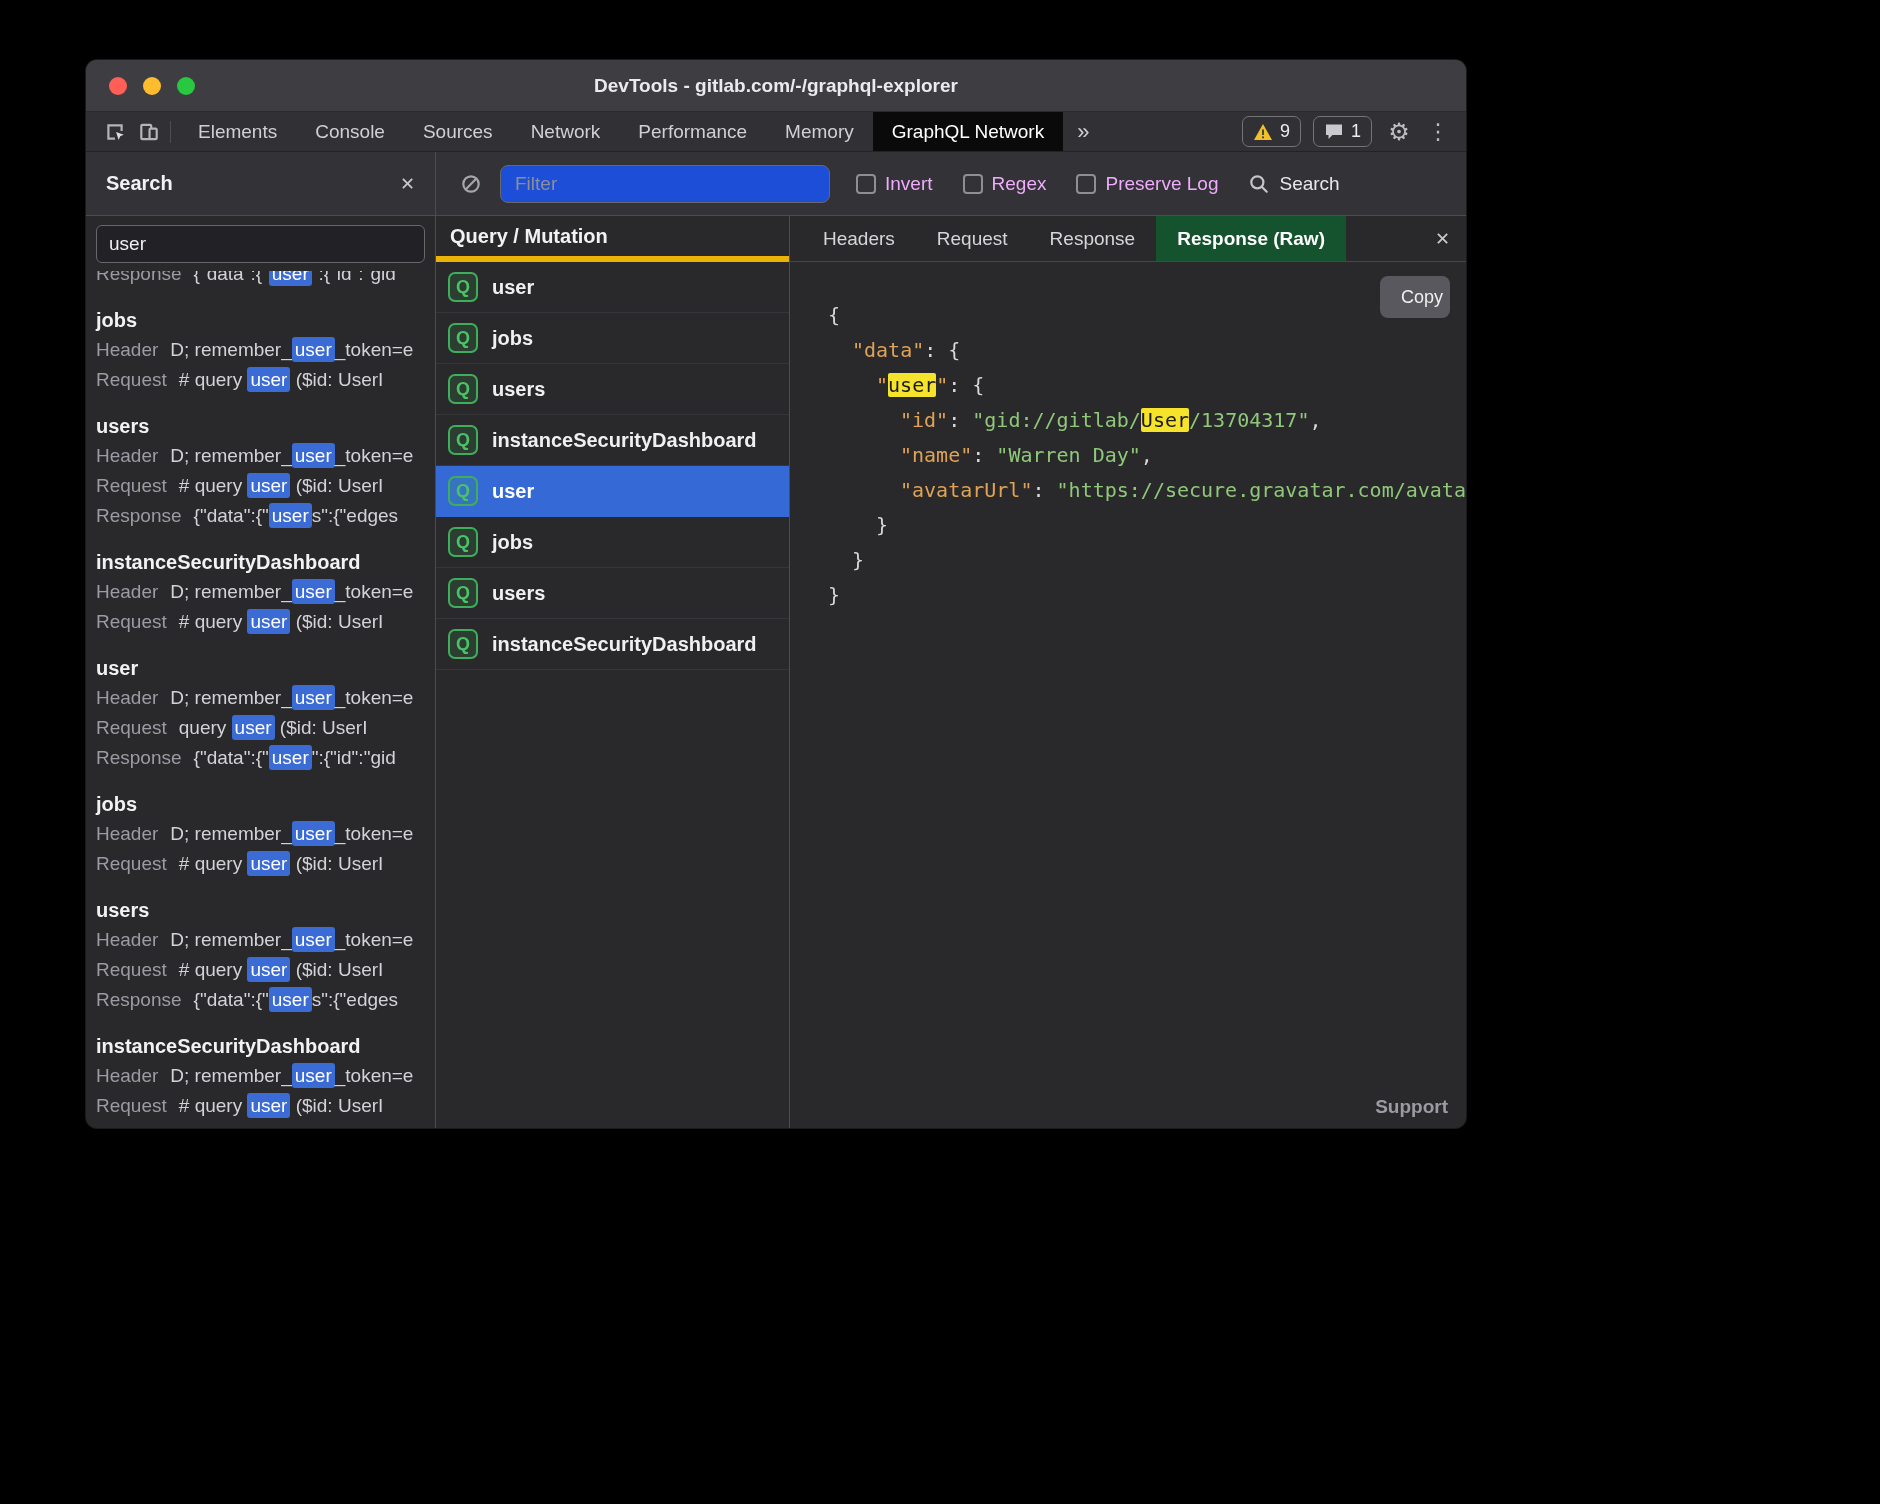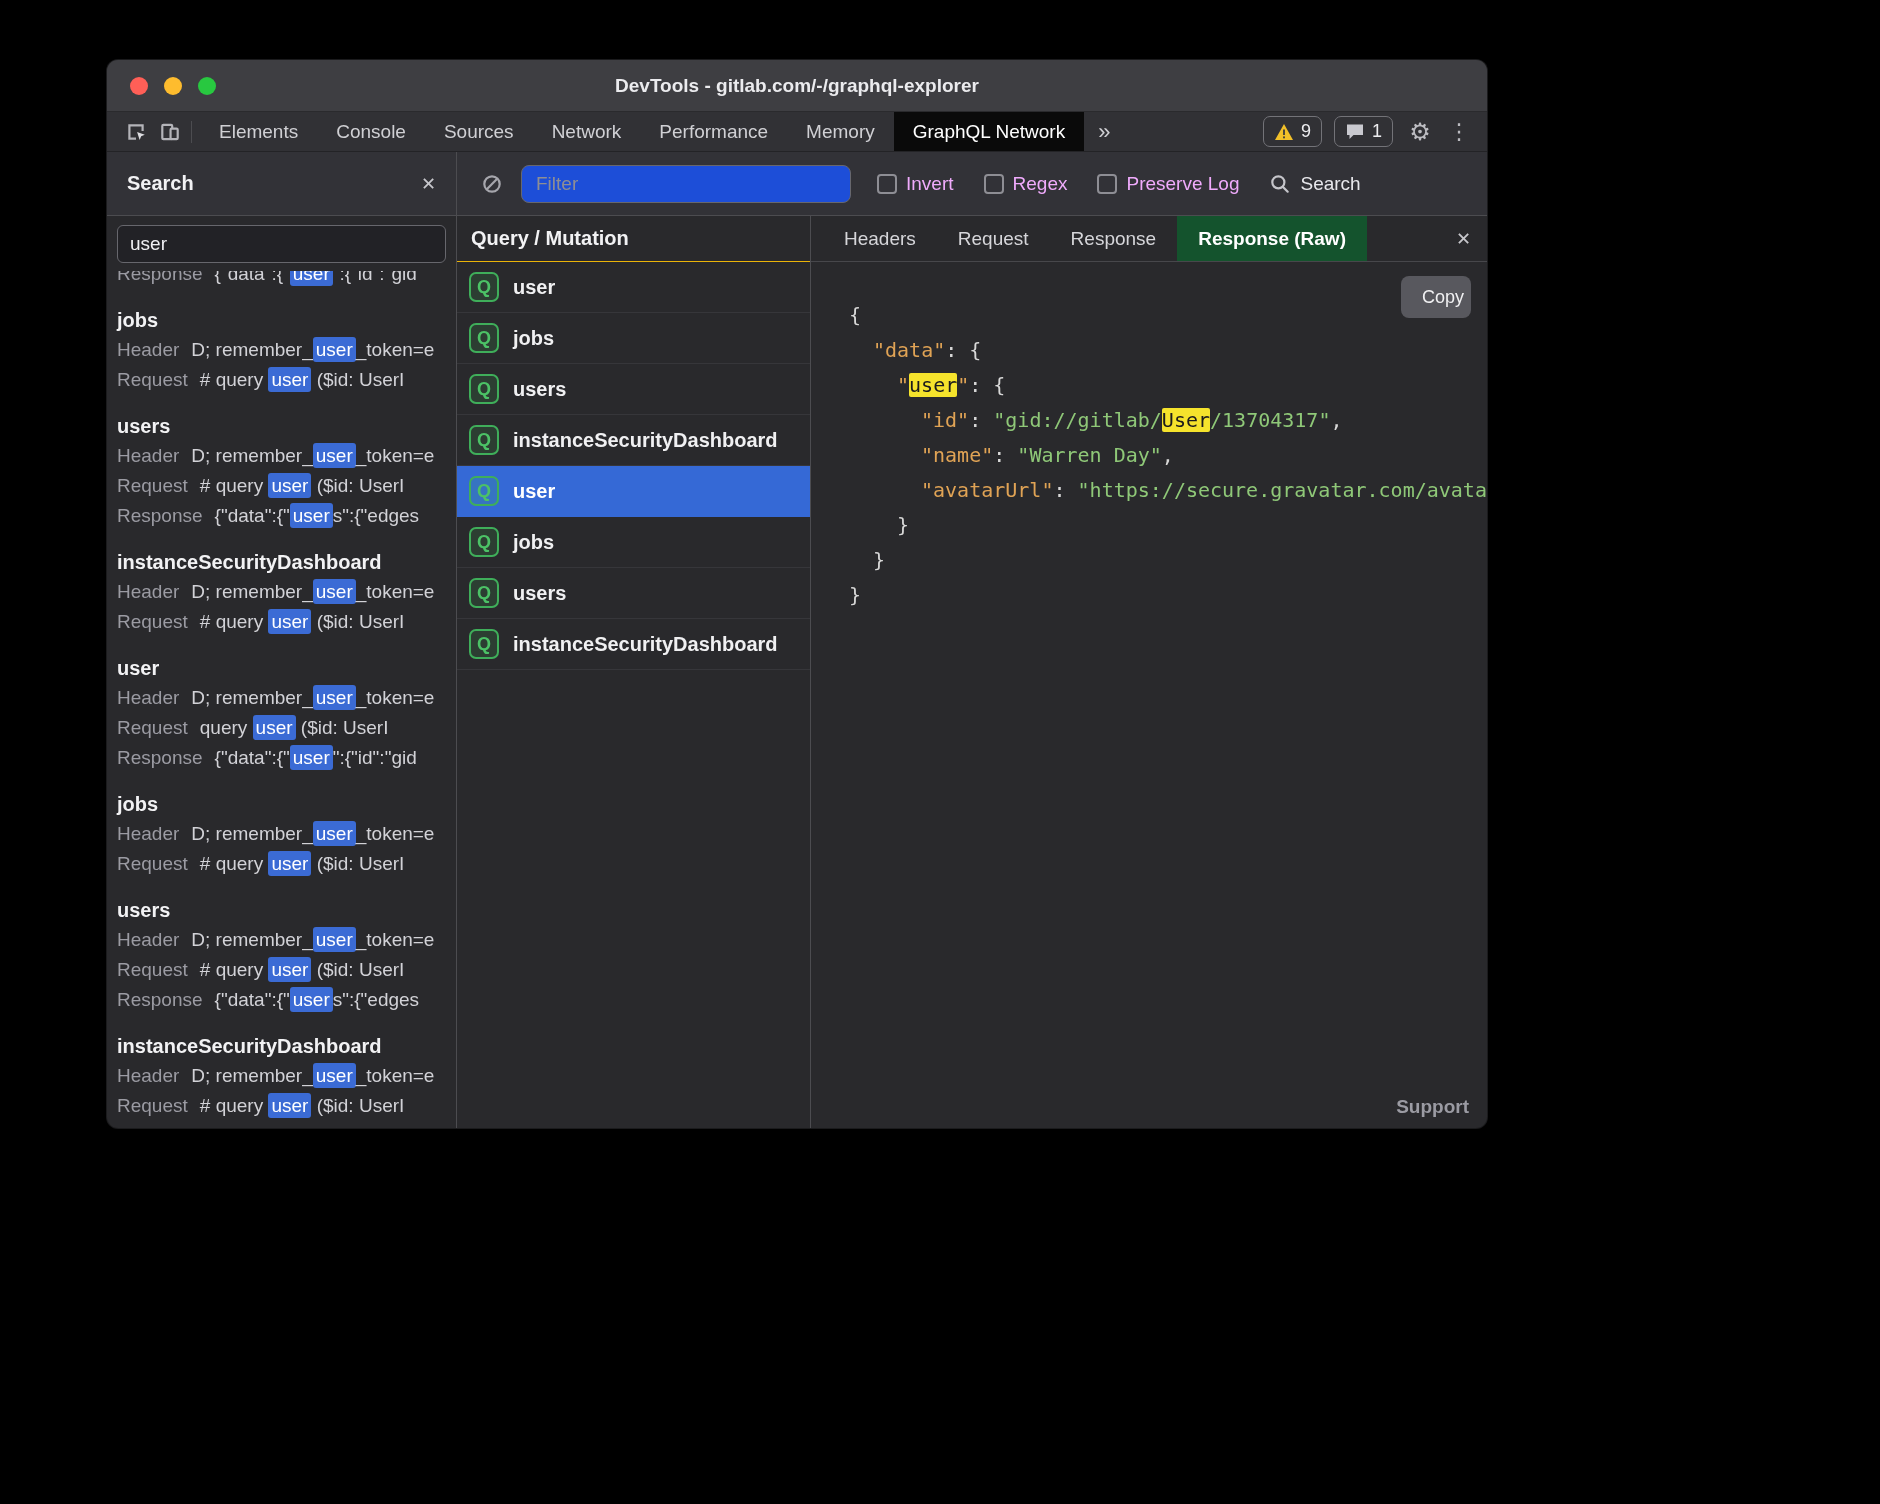--- a/index.html
+++ b/index.html
@@ -1,19 +1,19 @@
 <!DOCTYPE html>
 <html><head>
 <meta charset="utf-8">
 <style>
   * { margin:0; padding:0; box-sizing:border-box; }
   html,body { background:#000; }
   body { width:1880px; height:1504px; position:relative; overflow:hidden;
          font-family:"Liberation Sans", sans-serif; }
-  .window { position:absolute; left:107px; top:60px; width:1380px; height:1068px;
+  .window { position:absolute; left:86px; top:60px; width:1380px; height:1068px;
             background:#29292c; border-radius:11px; overflow:hidden;
             box-shadow:0 0 0 1px #1b1b1d; display:flex; flex-direction:column;justify-content:flex-end; }
 
   
   .titlebar { height:52px; background:#3e3e42; border-bottom:1px solid #2a2a2d;
               display:flex; align-items:center; position:relative; flex:0 0 auto; }
   .traffic { position:absolute; left:23px; display:flex; gap:16px; }
   .tl { width:18px; height:18px; border-radius:50%; display:inline-block; }
   .tl.red { background:#ff5f57; } .tl.yellow { background:#febc2e; } .tl.green { background:#28c840; }
   .title { flex:1; text-align:center; color:#ebebee; font-weight:bold; font-size:19px; }
@@ -68,21 +68,21 @@
   .partial-clip { height:18px; overflow:hidden; }
   .partial-clip .result-line { margin-top:-12px; }
   .result-heading { color:#f2f2f4; font-weight:bold; font-size:20px; margin-top:16px; line-height:30px; }
   .result-line { line-height:30px; font-size:19px; white-space:nowrap; overflow:hidden; cursor:pointer; }
   .line-key { color:#9b9ba3; margin-right:12px; }
   .line-val { color:#d2d2d7; }
   .hl-blue { background:#3b6bd5; color:#ffffff; padding:2px 3px; border-radius:3px; }
 
   
   .mid-panel { width:354px; border-right:1px solid #4c4c50; display:flex; flex-direction:column; }
-  .mid-header { height:46px; border-bottom:1px solid #eab308; display:flex; align-items:center;
+  .mid-header { height:46px; border-bottom:6px solid #eab308; display:flex; align-items:center;
                 padding-left:14px; color:#f2f2f4; font-weight:bold; font-size:20px; flex:0 0 auto; }
   .q-list { flex:1; overflow:hidden; }
   .q-row { height:51px; display:flex; align-items:center; gap:14px; padding-left:12px;
            border-bottom:1px solid #36363a; cursor:pointer; }
   .q-row.selected { background:#3569d6; border-bottom-color:transparent; }
   .q-badge { width:30px; height:30px; border-radius:7px; background:rgba(63,174,90,0.16);
              border:2px solid #3fae5a; color:#4cc266; font-weight:bold; font-size:18px;
              display:flex; align-items:center; justify-content:center; flex:0 0 auto; }
   .q-label { color:#f0f0f2; font-weight:bold; font-size:20px; white-space:nowrap; }
   .q-row.selected .q-label { color:#ffffff; }

